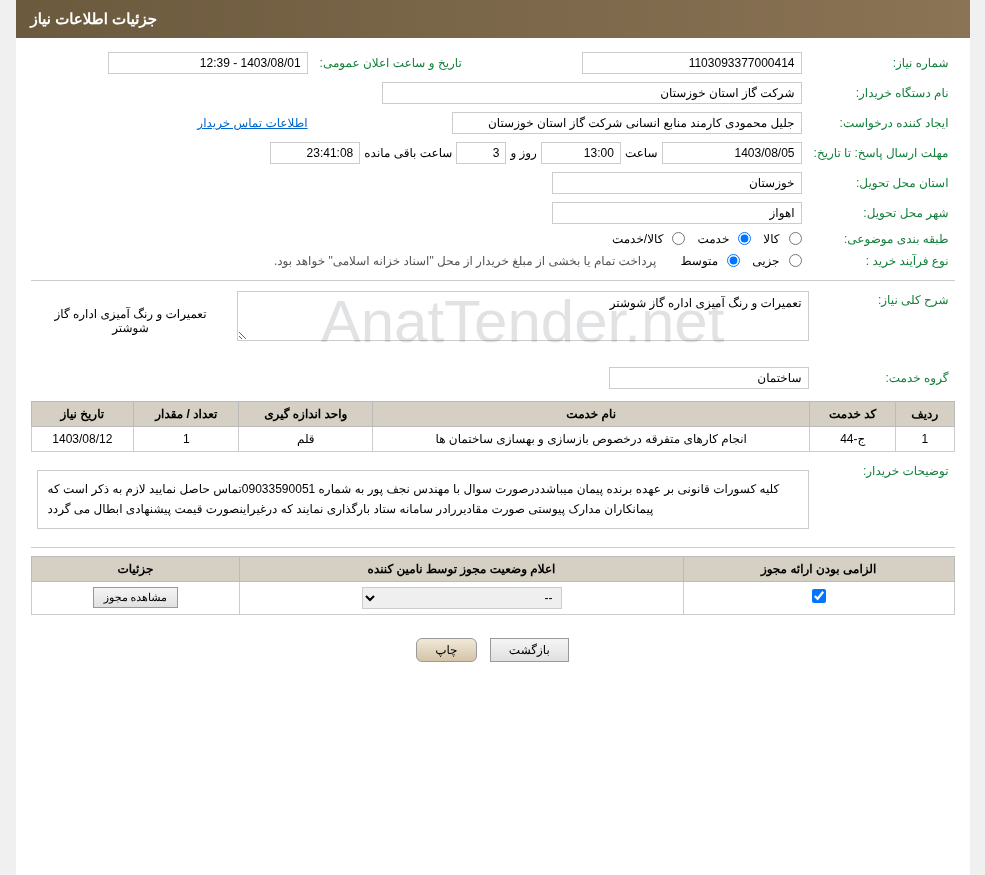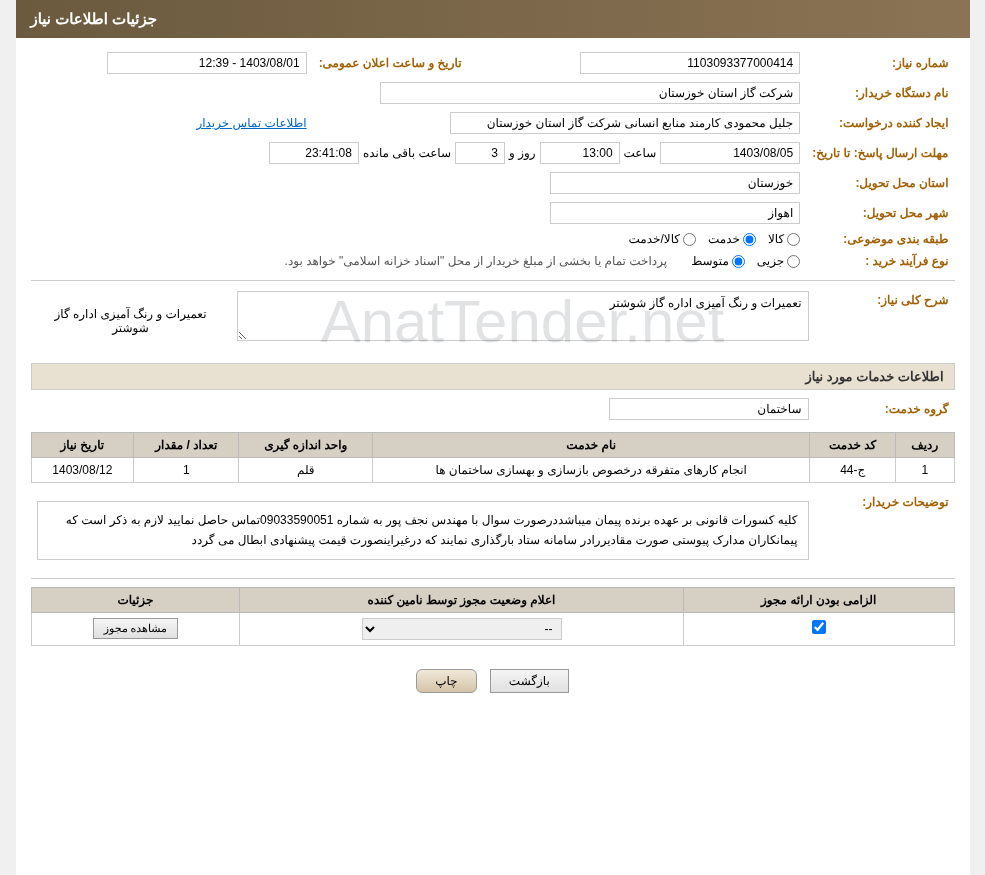--- a/index.html
+++ b/index.html
@@ -30,22 +30,22 @@
       width: 100%;
       border-collapse: collapse;
       margin-bottom: 8px;
     }
     .info-table td {
       padding: 4px 6px;
       vertical-align: middle;
       font-size: 12px;
     }
     .label-cell {
-      color: #a16207;
-      font-weight: bold;
+      color: #15803d;
+      font-weight: normal;
       white-space: nowrap;
       text-align: right;
       width: 140px;
     }
     .value-cell {
       text-align: right;
     }
     .input-field {
       border: 1px solid #ccc;
       padding: 3px 6px;
@@ -63,21 +63,21 @@
     .section-title {
       background: #e8e0d0;
       border: 1px solid #ccc;
       padding: 5px 10px;
       font-weight: bold;
       font-size: 13px;
       color: #333;
       margin: 6px 0 4px 0;
     }
     .radio-group { display: flex; align-items: center; gap: 12px; }
-    .radio-item { display: flex; align-items: center; gap: 3px; }
+    .radio-item { display: flex; align-items: flex-start; gap: 9px; }
     .divider { border: none; border-top: 1px solid #ccc; margin: 6px 0; }
     .services-table {
       width: 100%;
       border-collapse: collapse;
       margin: 8px 0;
       font-size: 12px;
     }
     .services-table th {
       background: #d6cfc4;
       border: 1px solid #bbb;
@@ -91,21 +91,21 @@
       text-align: center;
     }
     .services-table tr:nth-child(even) td { background: #f9f7f4; }
     .notice-box {
       border: 1px solid #ccc;
       padding: 8px 10px;
       background: #fff;
       font-size: 12px;
       line-height: 1.7;
       margin: 6px 0;
-      text-align: right;
+      text-align: left;
     }
     .sub-section-title {
       text-align: center;
       color: #555;
       font-size: 13px;
       font-weight: bold;
       border-bottom: 1px solid #ccc;
       padding-bottom: 4px;
       margin-bottom: 6px;
     }
@@ -301,21 +301,20 @@
             <span class="watermark">AnatTender.net</span>
           </div>
         </td>
         <td style="text-align:center;vertical-align:middle;width:200px;">
           <span style="font-size:12px;">تعمیرات و رنگ آمیزی اداره گاز شوشتر</span>
         </td>
       </tr>
     </tbody>
       </table>
 
-    <div class="section-title">اطلاعات خدمات مورد نیاز</div>
 
     <table class="info-table">
       <tbody>
           <tr>
         <td class="label-cell">گروه خدمت:</td>
         <td>
           <input class="input-field" style="width: 200px;" type="text" readonly="" value="ساختمان">
         </td>
       </tr>
     </tbody>

